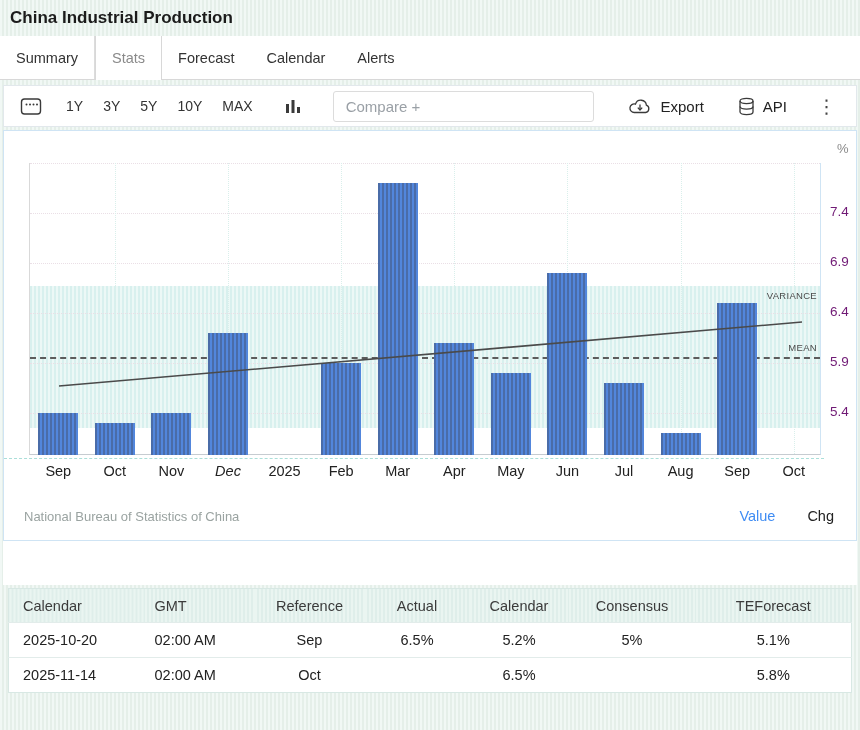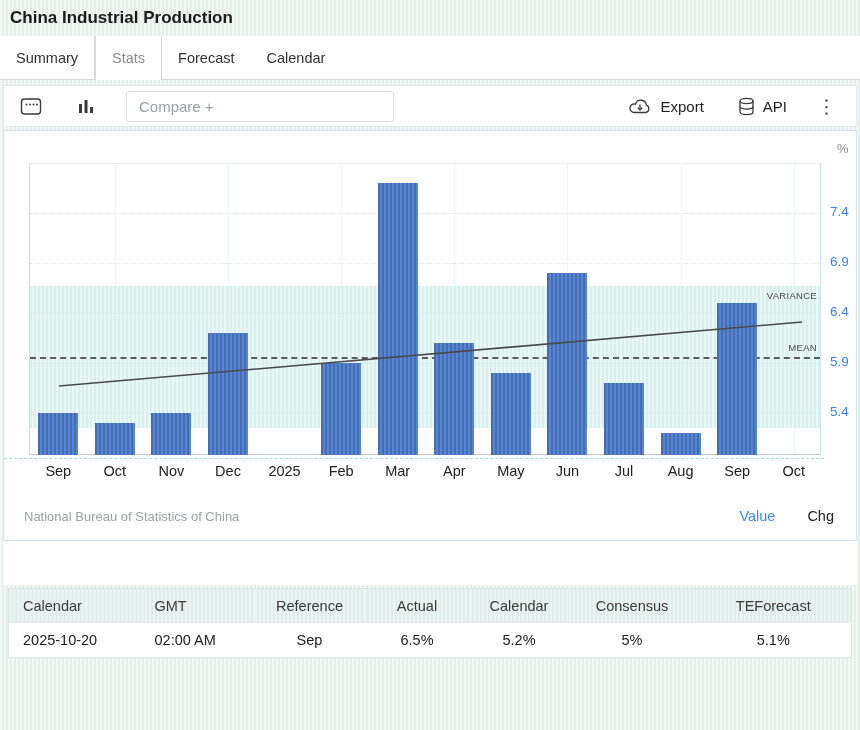--- a/index.html
+++ b/index.html
@@ -48,21 +48,21 @@
   .gridline-v { position:absolute; top:0; height:100%; border-left:1px dotted #d9efeb; z-index:1; }
   .variance-band { position:absolute; left:0; width:100%; z-index:0;
     background:repeating-linear-gradient(90deg,#d8f0ee 0 2px,#ecf8f6 2px 4px); }
   .mean-line { position:absolute; left:0; width:100%; border-top:2px dashed #5c5c5c; z-index:2; }
   .bar { position:absolute; width:40px; z-index:3; cursor:pointer;
     background:repeating-linear-gradient(90deg,#4a6ca8 0 2px,#5286dc 2px 4px); }
   .trend-svg { position:absolute; left:0; top:0; width:100%; height:100%; z-index:4; }
   .band-label { position:absolute; right:3px; font-size:9.5px; letter-spacing:.3px;
     color:#4a4a4a; z-index:5; }
   .x-label { position:absolute; font-size:14.5px; color:#222; text-align:center; width:56px; }
-  .y-tick { position:absolute; left:826px; font-size:13.5px; color:#3b82f6; }
+  .y-tick { position:absolute; left:826px; font-size:13.5px; color:#701a75; }
   .pct-label { position:absolute; left:833px; top:10px; font-size:13px; color:#8a8a8a; }
   .chart-footer { position:absolute; left:20px; right:22px; bottom:16px;
     display:flex; align-items:center; }
   .source { font-size:13px; color:#9aa3a1; }
   .footer-links { margin-left:auto; display:flex; }
   .link-value { font-size:14.5px; color:#3f8cf3; cursor:pointer; }
   .link-chg { font-size:14.5px; color:#222; cursor:pointer; margin-left:32px; }
 
   
   .calendar-table { margin:3px 8px 0 8px; border-collapse:collapse; width:844px;
@@ -82,32 +82,40 @@
 
 <div class="page-header">
   <span class="page-title">China Industrial Production</span>
 </div>
 
 <div class="tabbar" id="tabbar">
     <div class="tab">Summary</div>
     <div class="tab active">Stats</div>
     <div class="tab">Forecast</div>
     <div class="tab">Calendar</div>
+    <div class="tab">Alerts</div>
   </div>
 
 <div class="toolbar">
   <span class="cal-icon">
     <svg width="22" height="20" viewBox="0 0 22 20">
       <rect x="1.5" y="3" width="19" height="15" rx="3" fill="none" stroke="#3a3a3a" stroke-width="1.4"></rect>
       <circle cx="6.5" cy="8.5" r="1" fill="#3a3a3a"></circle>
         <circle cx="10" cy="8.5" r="1" fill="#3a3a3a"></circle>
       <circle cx="13.5" cy="8.5" r="1" fill="#3a3a3a"></circle>
         <circle cx="17" cy="8.5" r="1" fill="#3a3a3a"></circle>
     </svg>
   </span>
+  <span id="ranges" style="display:flex">
+      <span class="range-btn">1Y</span>
+      <span class="range-btn">3Y</span>
+      <span class="range-btn">5Y</span>
+      <span class="range-btn">10Y</span>
+      <span class="range-btn">MAX</span>
+    </span>
   <span class="col-icon">
     <svg width="16" height="18" viewBox="0 0 16 18">
       <rect x="1" y="7" width="3" height="9" fill="#3a3a3a"></rect>
       <rect x="6.5" y="3" width="3" height="13" fill="#3a3a3a"></rect>
       <rect x="12" y="10" width="3" height="6" fill="#3a3a3a"></rect>
     </svg>
   </span>
   <input class="compare-input" type="text" placeholder="Compare +" style="">
   <span class="tool-right">
     <span class="tool-btn">
@@ -153,21 +161,21 @@
         <div class="gridline-v" style="left: 537.429px;"></div>
         <div class="gridline-v" style="left: 650.571px;"></div>
         <div class="gridline-v" style="left: 763.714px;"></div>
         <div class="bar" style="left: 8.28571px; top: 250px; height: 42px;"></div>
         <span class="x-label" style="left: 0.285714px; top: 300px;">Sep</span>
         <div class="bar" style="left: 64.8571px; top: 260px; height: 32px;"></div>
         <span class="x-label" style="left: 56.8571px; top: 300px;">Oct</span>
         <div class="bar" style="left: 121.429px; top: 250px; height: 42px;"></div>
         <span class="x-label" style="left: 113.429px; top: 300px;">Nov</span>
         <div class="bar" style="left: 178px; top: 170px; height: 122px;"></div>
-        <span class="x-label" style="left: 170px; top: 300px;">Dec</span>
+        <span class="x-label" style="left: 170px; top: 300px; font-style: italic;">Dec</span>
         <span class="x-label" style="left: 226.571px; top: 300px;">2025</span>
         <div class="bar" style="left: 291.143px; top: 200px; height: 92px;"></div>
         <span class="x-label" style="left: 283.143px; top: 300px;">Feb</span>
         <div class="bar" style="left: 347.714px; top: 20px; height: 272px;"></div>
         <span class="x-label" style="left: 339.714px; top: 300px;">Mar</span>
         <div class="bar" style="left: 404.286px; top: 180px; height: 112px;"></div>
         <span class="x-label" style="left: 396.286px; top: 300px;">Apr</span>
         <div class="bar" style="left: 460.857px; top: 210px; height: 82px;"></div>
         <span class="x-label" style="left: 452.857px; top: 300px;">May</span>
         <div class="bar" style="left: 517.429px; top: 110px; height: 182px;"></div>
@@ -222,14 +230,23 @@
   <tbody id="tbody">
       <tr>
         <td class="c-left pad-l">2025-10-20</td>
         <td class="c-left pad-l2">02:00 AM</td>
         <td>Sep</td>
         <td>6.5%</td>
         <td>5.2%</td>
         <td>5%</td>
         <td>5.1%</td>
       </tr>
+      <tr>
+        <td class="c-left pad-l">2025-11-14</td>
+        <td class="c-left pad-l2">02:00 AM</td>
+        <td>Oct</td>
+        <td></td>
+        <td>6.5%</td>
+        <td></td>
+        <td>5.8%</td>
+      </tr>
     </tbody>
 </table>
 
 </body></html>

